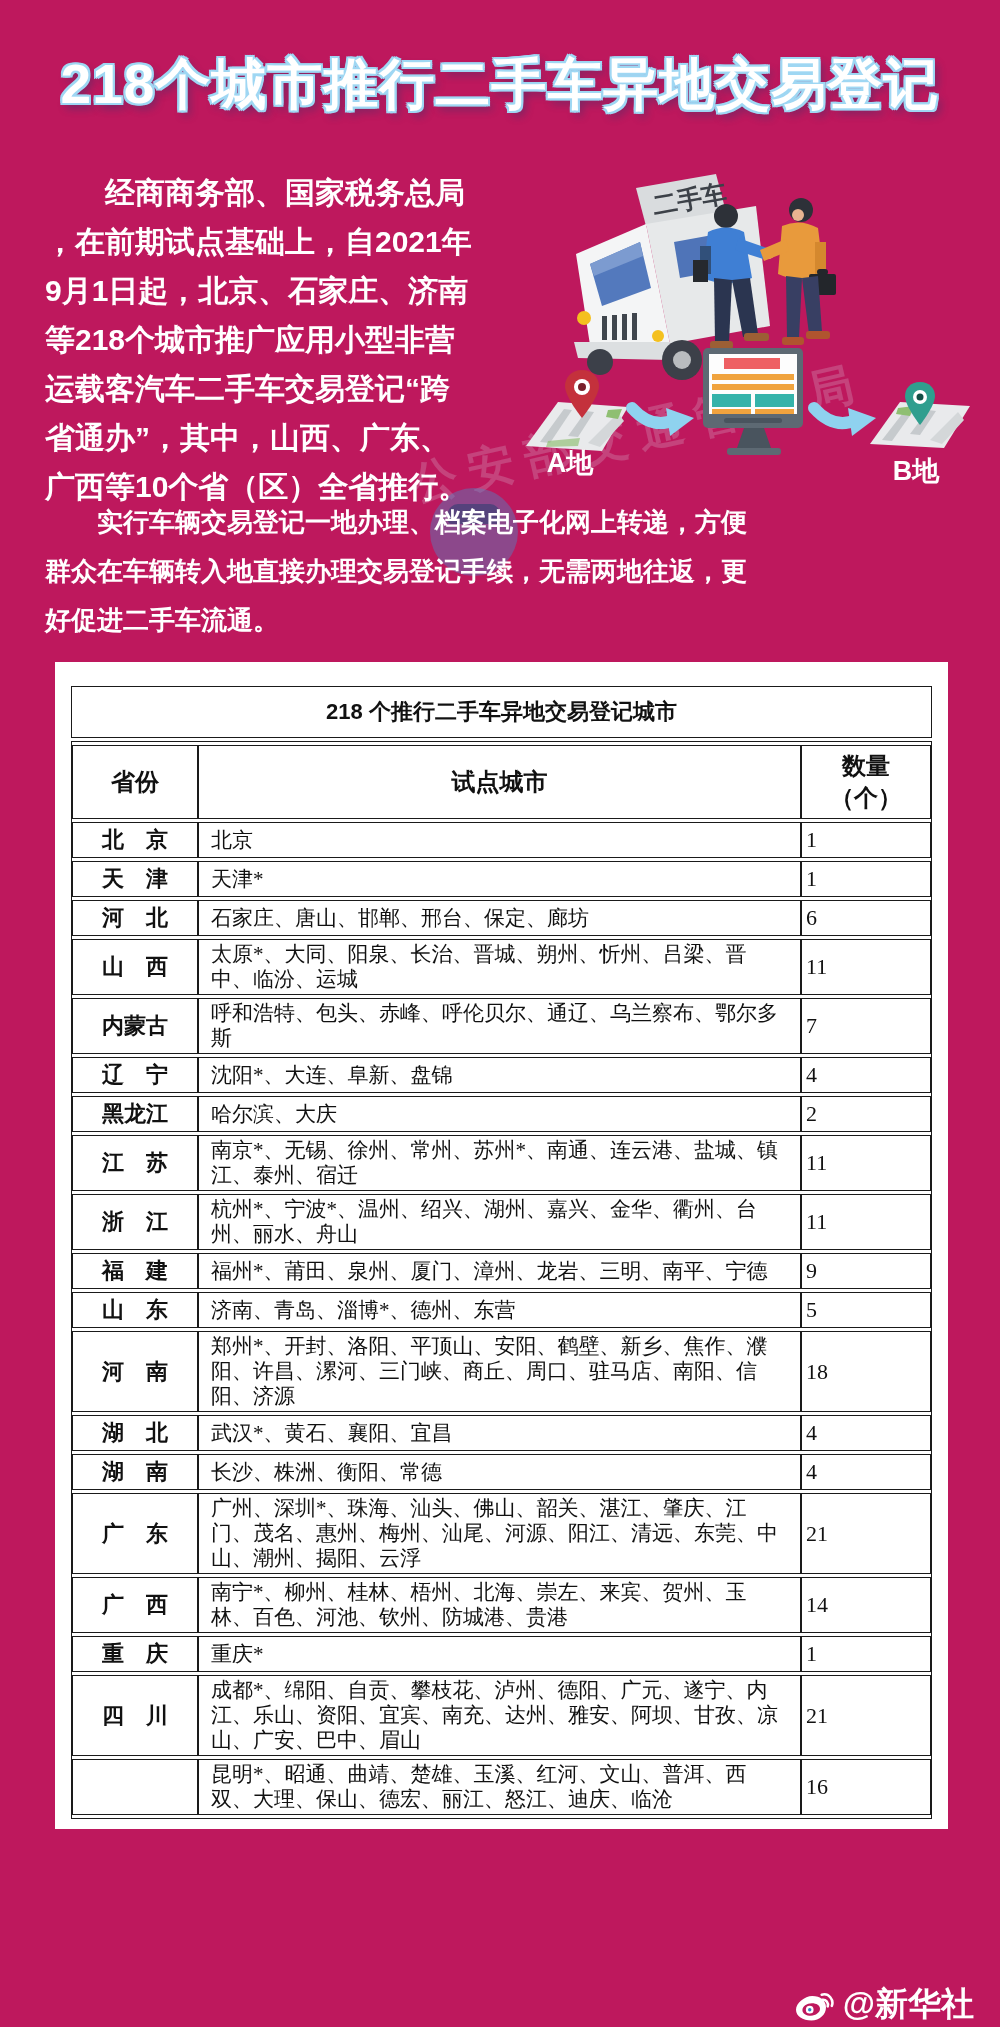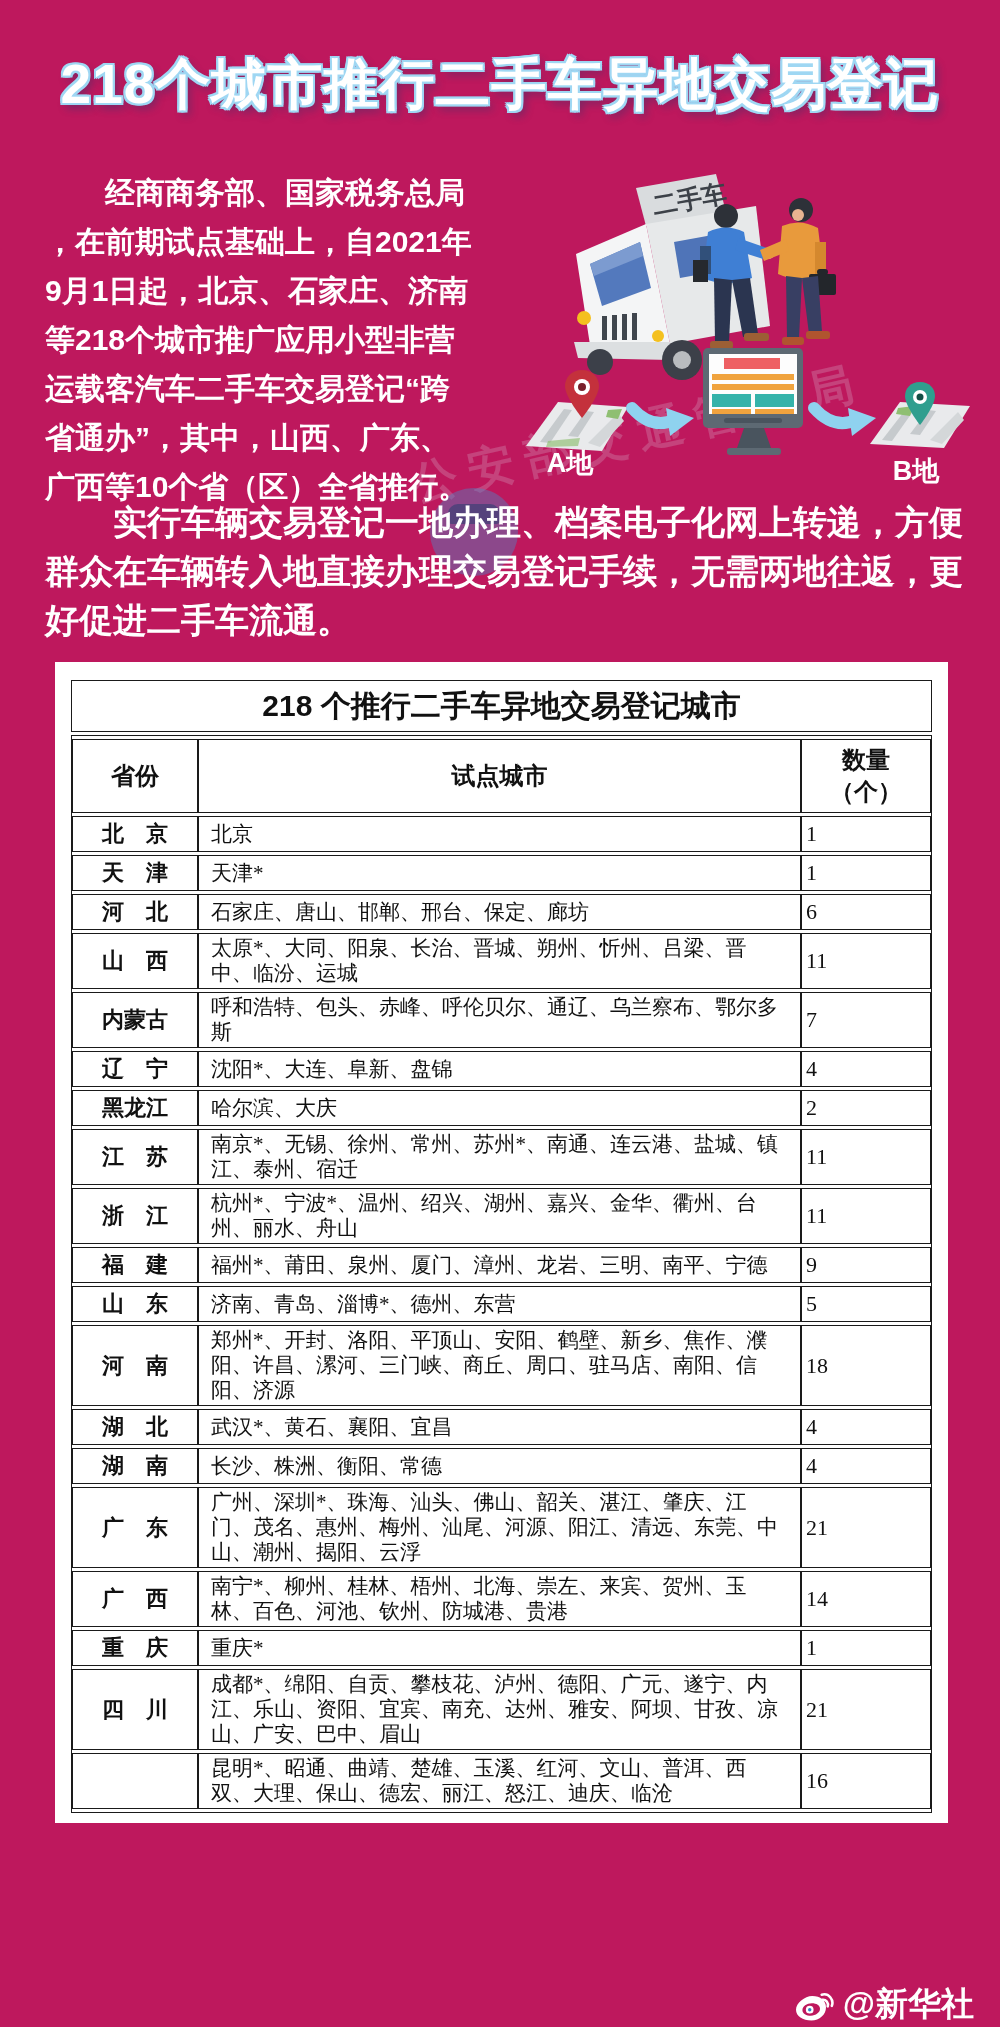--- a/index.html
+++ b/index.html
@@ -7,37 +7,37 @@
           font-family:"Liberation Sans",sans-serif;}
   
   .main-title{position:absolute;left:0;top:48px;width:100%;text-align:center;
     font-size:55px;font-weight:900;color:#ffffff;letter-spacing:1px;white-space:nowrap;
     text-shadow:2px 0 0 #9fd7f3,-2px 0 0 #9fd7f3,0 2px 0 #9fd7f3,0 -2px 0 #9fd7f3,
                 2px 2px 0 #9fd7f3,-2px -2px 0 #9fd7f3,2px -2px 0 #9fd7f3,-2px 2px 0 #9fd7f3,
                 4px 5px 8px rgba(15,60,110,.45);}
   
   .intro-p1{position:absolute;left:45px;top:168px;width:466px;font-size:30px;font-weight:bold;
     color:#ffffff;line-height:49px;white-space:pre-line;text-indent:2em;z-index:3;}
-  .intro-p2{position:absolute;left:45px;top:498px;width:918px;font-size:34px;font-weight:bold;
+  .intro-p2{position:absolute;left:45px;top:498px;width:918px;font-size:26px;font-weight:bold;
     color:#ffffff;line-height:49px;white-space:pre-line;text-indent:2em;z-index:3;}
   
   .wm-text{position:absolute;left:405px;top:392px;width:560px;z-index:1;
     transform:rotate(-13deg);font-size:46px;font-weight:bold;letter-spacing:12px;
     color:rgba(225,238,248,0.20);white-space:nowrap;}
   .wm-avatar{position:absolute;left:430px;top:488px;width:88px;height:88px;border-radius:50%;
     background:rgba(80,130,195,0.45);z-index:1;overflow:hidden;}
   .wm-avatar::after{content:"";position:absolute;left:18px;top:16px;width:52px;height:20px;
     border-radius:10px 10px 4px 4px;background:rgba(30,60,110,0.5);}
   
   .illus{position:absolute;left:518px;top:146px;width:478px;height:348px;z-index:2;}
   
   .panel{position:absolute;left:55px;top:662px;width:893px;background:#ffffff;z-index:4;
     padding:10px 0 10px 0;}
-  .tbl-title{margin:8px 16px 3px 16px;border:1px solid #1a1a1a;height:50px;line-height:50px;
-    text-align:center;font-size:30px;font-weight:bold;color:#111;}
+  .tbl-title{margin:14px 16px 3px 16px;border:1px solid #1a1a1a;height:50px;line-height:50px;
+    text-align:center;font-size:22px;font-weight:bold;color:#111;}
   table.city-table{width:calc(100% - 32px);margin:0 16px;border-collapse:separate;border-spacing:0 3px;
     border:1px solid #1a1a1a;}
   .city-table td,.city-table th{border:1px solid #1a1a1a;vertical-align:middle;}
   .city-table th{font-size:24px;font-weight:bold;color:#111;padding:4px 6px;height:30px;}
   td.prov,th.prov{width:108px;text-align:center;}
   td.count,th.count{width:116px;}
   td.prov{font-weight:bold;font-size:22px;color:#111;padding:2px 8px;}
   .prov-inner{display:inline-block;min-width:3em;text-align:justify;text-align-last:justify;
     text-justify:inter-character;}
   td.cities{font-family:"Liberation Serif",serif;font-size:21px;color:#111;

